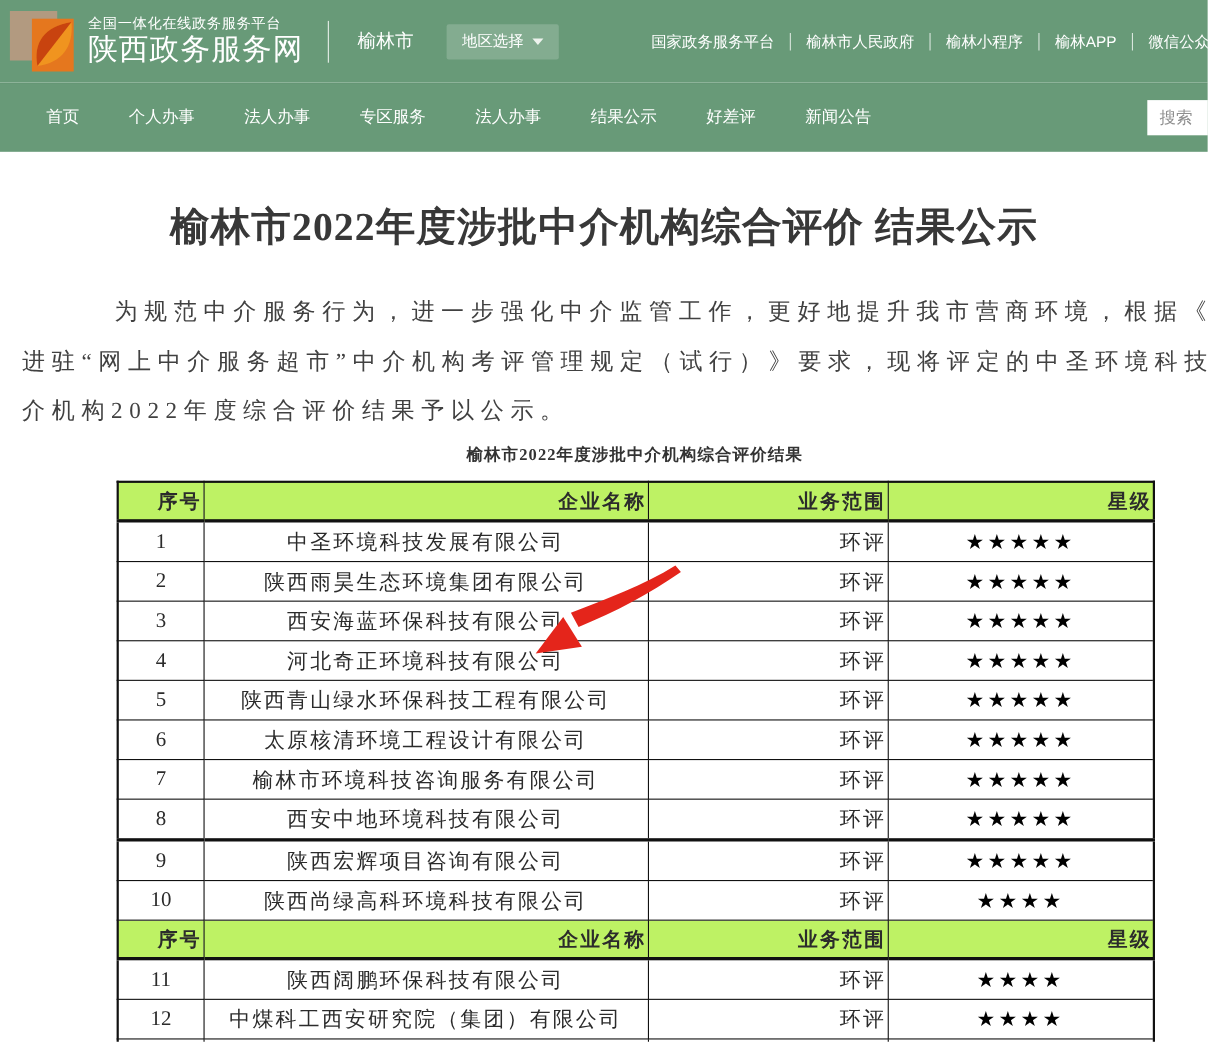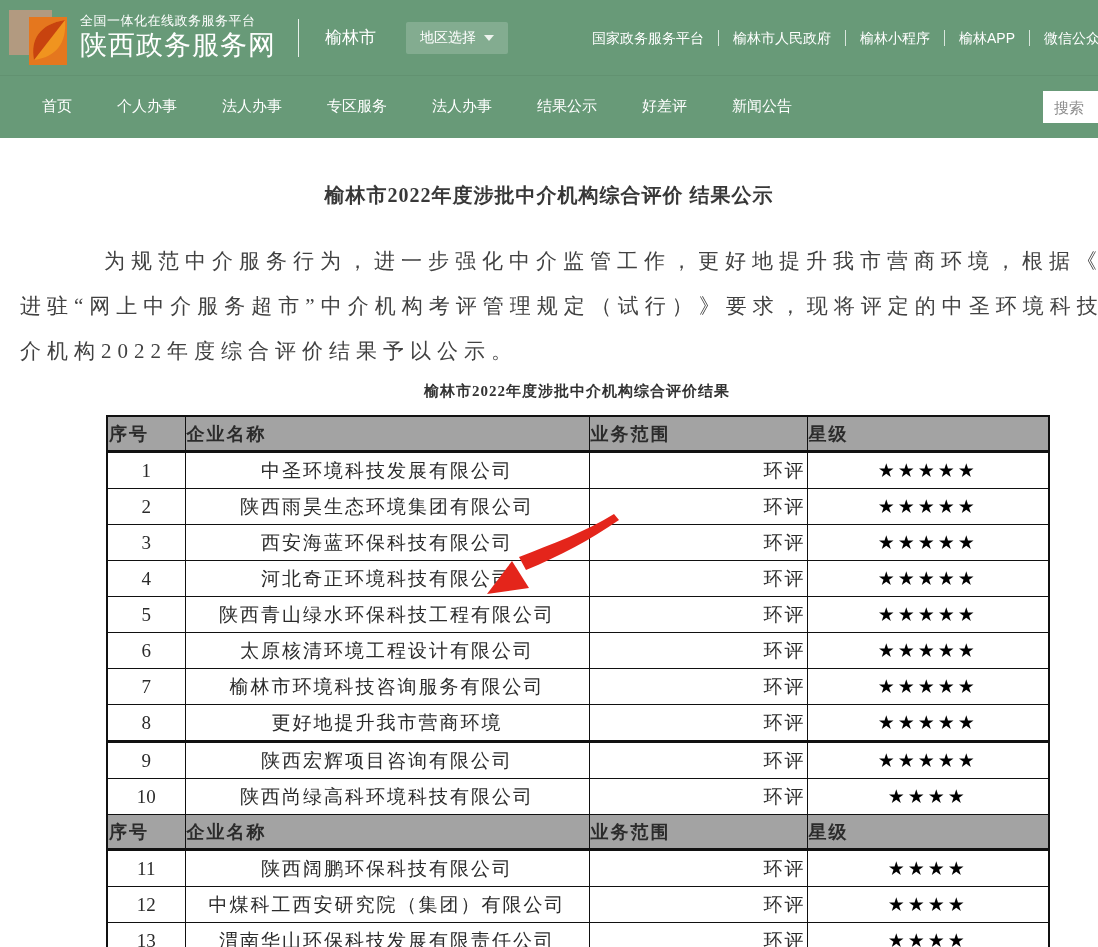--- a/index.html
+++ b/index.html
@@ -41,42 +41,42 @@
   .nav-item{font-size:15px;color:#fff;text-decoration:none;cursor:pointer;}
   .search{
     position:absolute;left:1043px;top:16px;width:130px;height:32px;
     border:none;background:#fff;font-size:15px;padding:0 0 0 11px;outline:none;
     font-family:"Liberation Sans",sans-serif;color:#333;
   }
   .search::placeholder{color:#8e8e8e;}
   
   .doc{color:#3d3d3d;font-family:"Liberation Serif","DejaVu Serif",serif;}
   .doc-title{
-    margin:44px 0 0 0;text-align:center;font-size:20px;font-weight:700;
+    margin:44px 0 0 0;text-align:center;font-size:36px;font-weight:700;
     color:#383838;letter-spacing:1px;
   }
   .para{margin-top:30px;padding-left:20px;width:1500px;}
   .pline{
     white-space:nowrap;font-size:21px;line-height:45px;letter-spacing:6px;color:#414141;
   }
   .pline.first{text-indent:84px;}
   .tbl-caption{
     margin-top:8px;text-align:center;font-size:15px;font-weight:700;color:#333;
     width:942px;margin-left:106px;letter-spacing:1px;
   }
   
   table.results{
     border-collapse:collapse;margin:14px 0 0 106px;width:942px;
     border:2px solid #111;table-layout:fixed;
     font-family:"Liberation Serif","DejaVu Serif",serif;color:#2b2b2b;
   }
   col.c1{width:78px;} col.c2{width:404px;} col.c3{width:218px;} col.c4{width:242px;}
   table.results th{
     border:1px solid #111;border-bottom:3px solid #111;height:31px;
-    font-size:18px;font-weight:700;text-align:left;letter-spacing:2px;background:#a3a3a3;
+    font-size:18px;font-weight:700;text-align:right;letter-spacing:2px;background:#bef264;
   }
   table.results td{
     border:1px solid #111;height:33px;font-size:19px;background:#fff;
   }
   td.c-no{text-align:center;font-size:19px;}
   td.c-name{text-align:center;letter-spacing:2px;}
   td.c-scope{text-align:right;font-size:17px;letter-spacing:2px;}
   td.c-stars{text-align:center;font-size:20px;letter-spacing:3px;color:#000;}
   tr.thick-top td{border-top:3px solid #111;}
   
@@ -190,21 +190,21 @@
           <td class="c-stars">★★★★★</td>
         </tr>
         <tr>
           <td class="c-no">7</td>
           <td class="c-name">榆林市环境科技咨询服务有限公司</td>
           <td class="c-scope">环评</td>
           <td class="c-stars">★★★★★</td>
         </tr>
         <tr>
           <td class="c-no">8</td>
-          <td class="c-name">更好地提升我市营商环境</td>
+          <td class="c-name">西安中地环境科技有限公司</td>
           <td class="c-scope">环评</td>
           <td class="c-stars">★★★★★</td>
         </tr>
         <tr class="thick-top">
           <td class="c-no">9</td>
           <td class="c-name">陕西宏辉项目咨询有限公司</td>
           <td class="c-scope">环评</td>
           <td class="c-stars">★★★★★</td>
         </tr>
         <tr>

